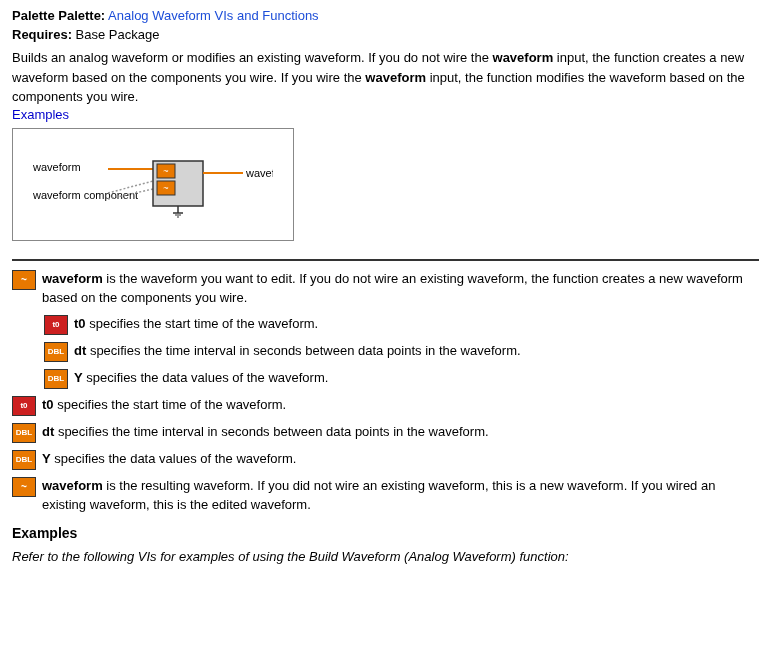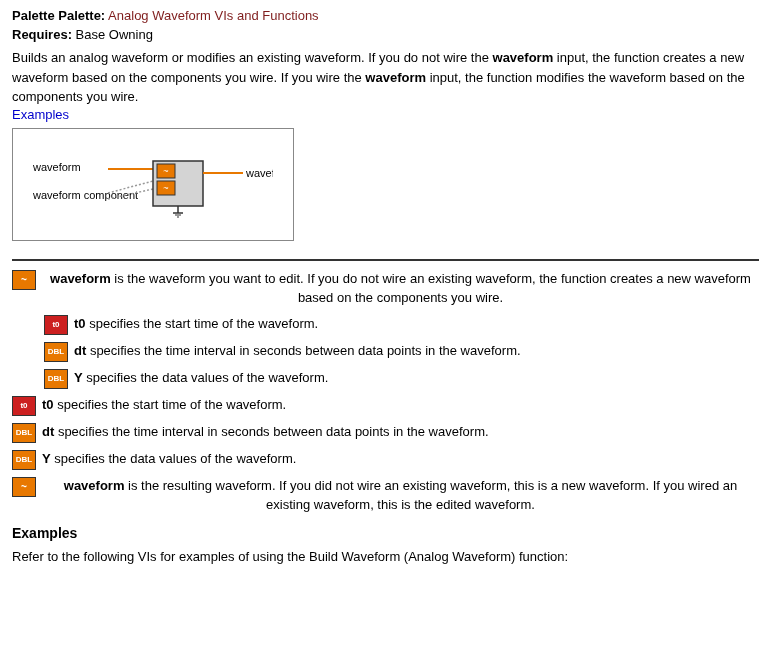--- a/index.html
+++ b/index.html
@@ -18,21 +18,21 @@
     h1.page-title {
       font-size: 16px;
       font-weight: bold;
       margin-bottom: 6px;
       color: #000;
     }
     .owning-palette {
       margin-bottom: 4px;
     }
     .owning-palette a, .link {
-      color: #7f1d1d;
+      color: #1d4ed8;
       text-decoration: none;
     }
     .requires {
       margin-bottom: 6px;
     }
     .description {
       margin-bottom: 0;
       line-height: 1.5;
     }
     .examples-link {
@@ -61,36 +61,36 @@
     .param-list {
       margin-bottom: 4px;
     }
     .param-row {
       display: flex;
       align-items: flex-start;
       margin-bottom: 6px;
     }
     .param-text {
       line-height: 1.5;
-      text-align: center;
     }
     .param-text strong {
       font-weight: bold;
     }
     .examples-section {
       margin-top: 10px;
     }
     .examples-section h2 {
       font-size: 14px;
       font-weight: bold;
       margin-bottom: 6px;
     }
     .examples-section p {
       margin-bottom: 6px;
       line-height: 1.5;
+      font-style: italic;
     }
     
     .icon-box {
       display: inline-flex;
       align-items: center;
       justify-content: center;
       border: 1.5px solid #333;
       font-size: 8px;
       font-weight: bold;
       color: #fff;
@@ -106,21 +106,21 @@
 
   
   <div class="owning-palette">
     <strong>Palette Palette:</strong>
     <a href="#" class="link">Analog Waveform VIs and Functions</a>
   </div>
 
   
   <div class="requires">
     <strong>Requires:</strong>
-    <span>Base Owning</span>
+    <span>Base Package</span>
   </div>
 
   
   <div class="description">
     Builds an analog waveform or modifies an existing waveform. If you do not wire the <strong>waveform</strong> input, the function creates a new waveform based on the components you wire. If you wire the <strong>waveform</strong> input, the function modifies the waveform based on the components you wire.
   </div>
 
   
   <a href="#examples" class="examples-link">Examples</a>
 

